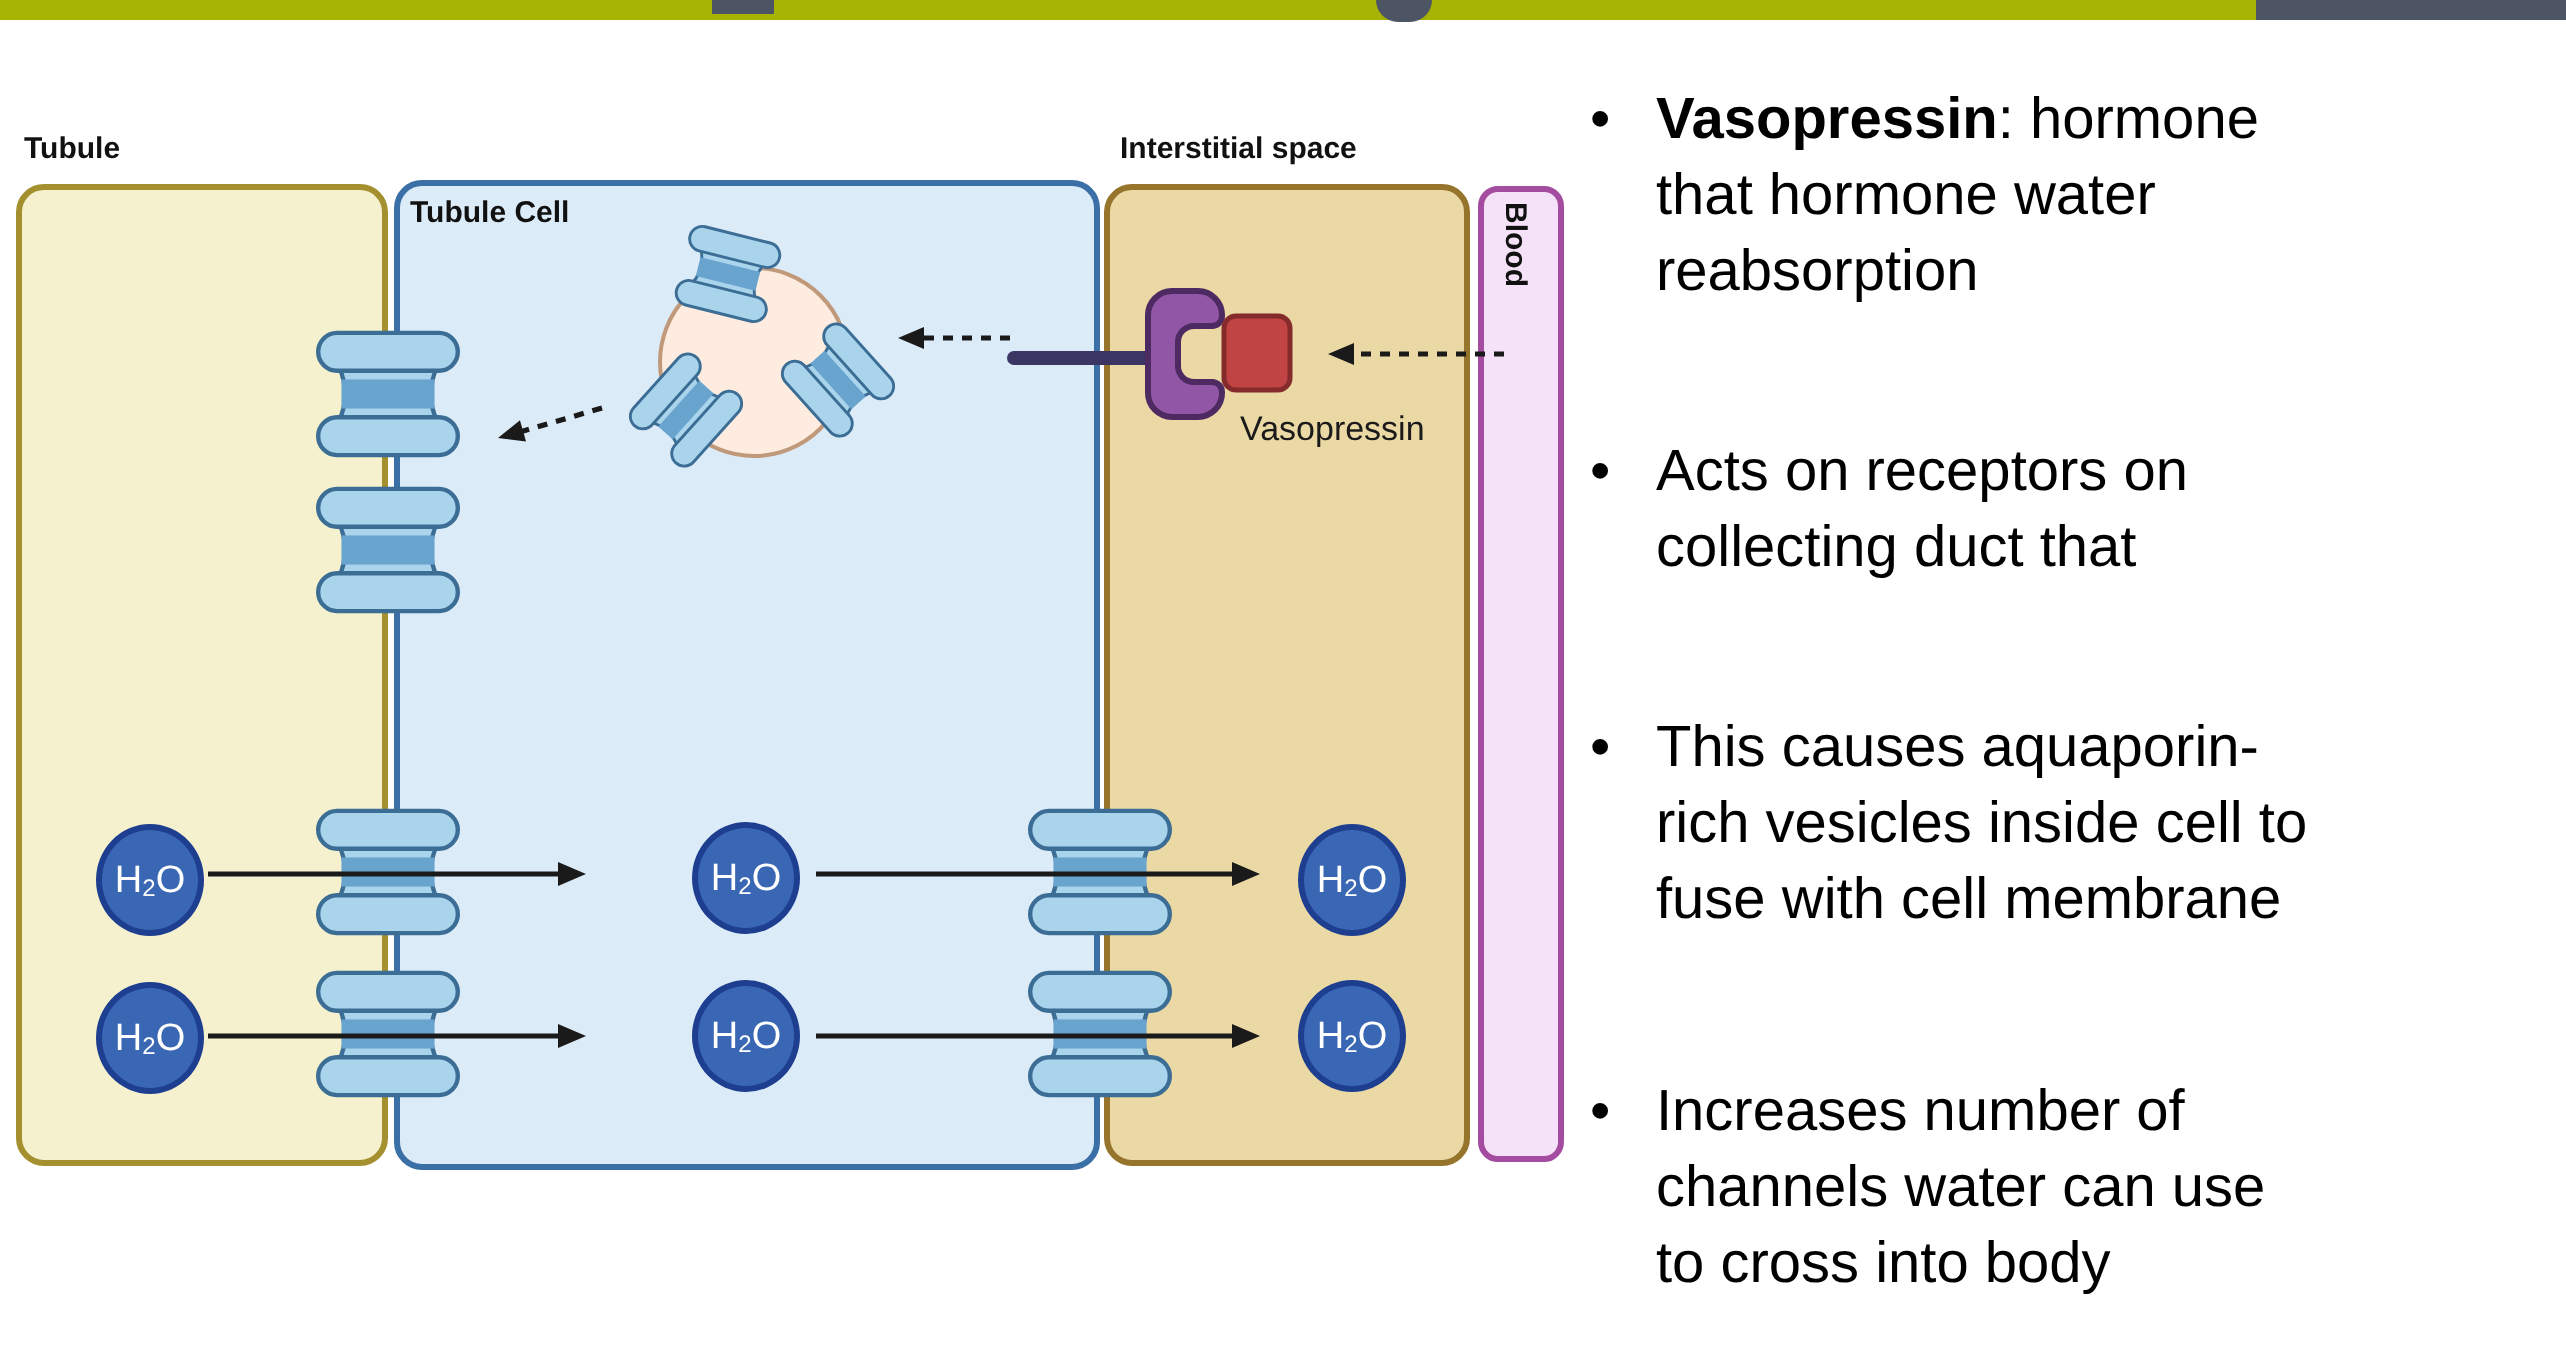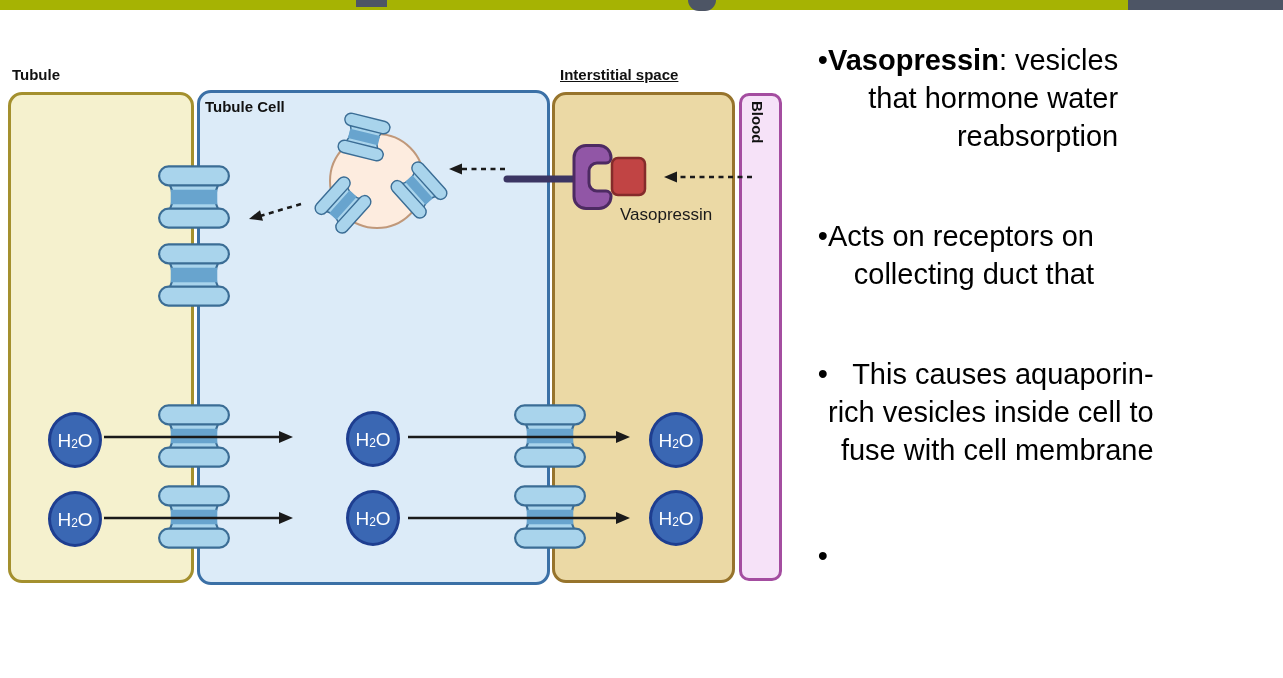--- a/index.html
+++ b/index.html
@@ -1,36 +1,36 @@
 <!DOCTYPE html>
 <html><head>
 <meta charset="utf-8">
 <style>
   html,body{margin:0;padding:0;background:#ffffff;}
   .slide{position:relative;width:1283px;height:678px;background:#ffffff;overflow:hidden;
-         font-family:"Liberation Sans", sans-serif;color:#000;text-align:right;}
+         font-family:"Liberation Sans", sans-serif;color:#000;}
 
   
   .topbar{position:absolute;left:0;top:0;width:1128px;height:10px;background:#a6b303;}
   .topbar-dark{position:absolute;left:1128px;top:0;width:155px;height:10px;background:#4d5565;}
   .frag1{position:absolute;left:356px;top:0;width:31px;height:7px;background:#4d5565;}
   .frag2{position:absolute;left:688px;top:0;width:28px;height:11px;background:#4d5565;
          border-radius:0 0 14px 14px;}
 
   
   .region{position:absolute;border-radius:14px;box-sizing:border-box;}
   .r-tubule{left:8px;top:92px;width:186px;height:491px;background:#f5f1ce;border:3px solid #a4902e;}
   .r-cell{left:197px;top:90px;width:353px;height:495px;background:#dcebf8;border:3px solid #3b70a6;}
   .r-inter{left:552px;top:92px;width:183px;height:491px;background:#ebd9a5;border:3px solid #97742c;}
   .r-blood{left:739px;top:93px;width:43px;height:488px;background:#f6e2f8;border:3px solid #a44da0;border-radius:10px;}
 
   .region-label{position:absolute;font-size:15px;font-weight:700;color:#111;white-space:nowrap;}
   .lbl-tubule{left:12px;top:66px;}
   .lbl-cell{left:205px;top:66px;margin-top:32px;}
-  .lbl-inter{left:560px;top:66px;text-decoration:underline;}
+  .lbl-inter{left:560px;top:66px;}
   .lbl-blood{left:749px;top:101px;writing-mode:vertical-rl;font-size:15px;font-weight:700;}
 
   
   .vesicle{position:absolute;left:329px;top:133px;width:96px;height:96px;border-radius:50%;
            background:#fdecdf;border:2.5px solid #c0987a;box-sizing:border-box;}
 
   
   .overlay{position:absolute;left:0;top:0;width:1283px;height:678px;}
 
   
@@ -156,21 +156,21 @@
   <div class="h2o" style="left:649px;top:490px;">
       <span>H</span>
       <sub>2</sub>
       <span>O</span>
     </div>
 
   <ul class="bullets">
     <li class="b1">
       <span class="marker">•</span>
       <div class="bullet-text">
-        <span class="bold">Vasopressin</span><span>: vesicles</span>
+        <span class="bold">Vasopressin</span><span>: hormone</span>
         <span class="lines">that hormone water
 reabsorption</span>
       </div>
     </li>
     <li class="b2">
       <span class="marker">•</span>
       <div class="bullet-text">
         <span class="lines">Acts on receptors on
 collecting duct that</span>
       </div>
@@ -178,16 +178,21 @@
     <li class="b3">
       <span class="marker">•</span>
       <div class="bullet-text">
         <span class="lines">This causes aquaporin-
 rich vesicles inside cell to
 fuse with cell membrane</span>
       </div>
     </li>
     <li class="b4">
       <span class="marker">•</span>
+      <div class="bullet-text">
+        <span class="lines">Increases number of
+channels water can use
+to cross into body</span>
+      </div>
     </li>
   </ul>
 
 </div>
 
 </body></html>

